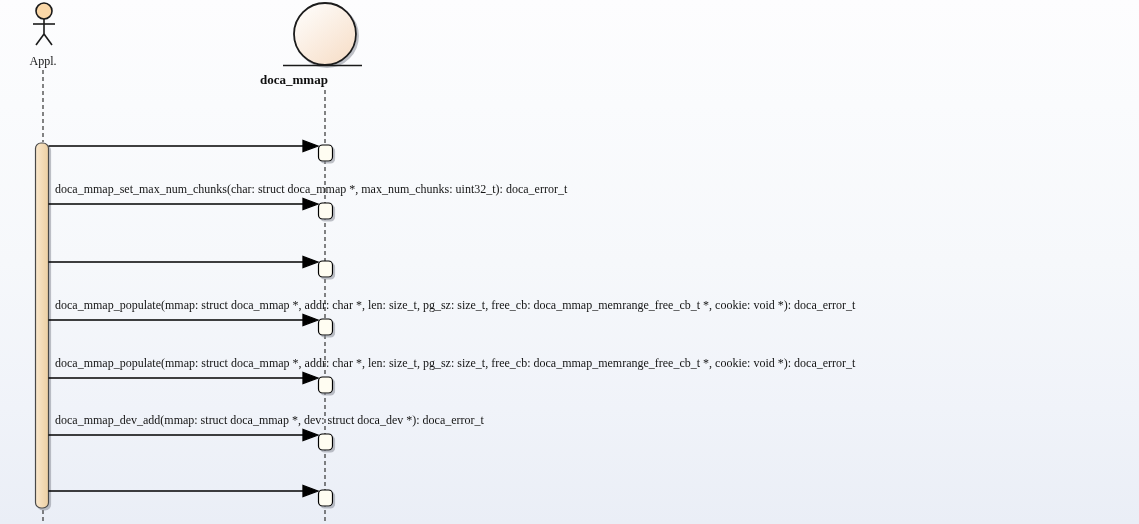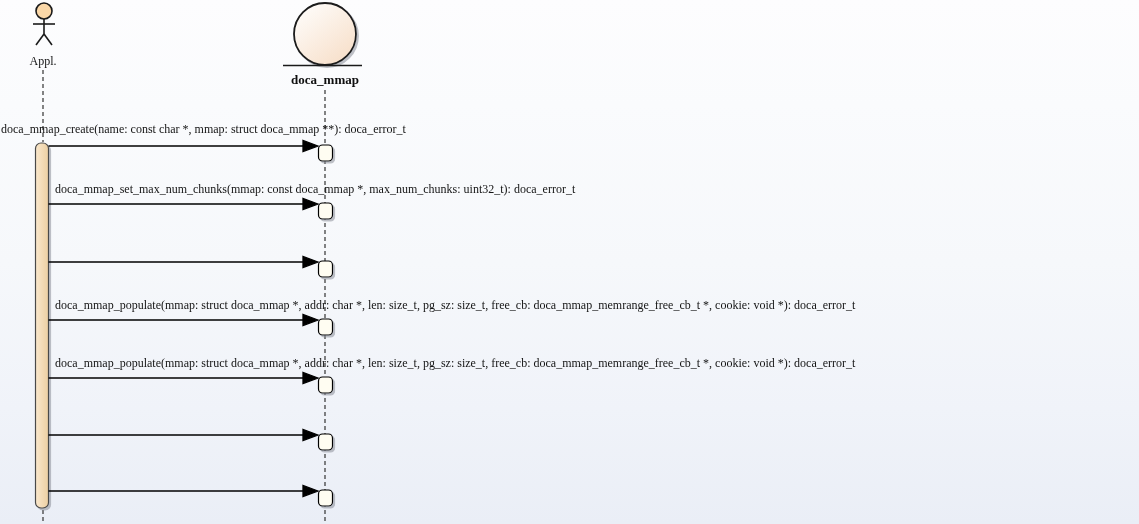--- a/index.html
+++ b/index.html
@@ -21,21 +21,21 @@
   }
   .actor-label {
     position:absolute;
     left:13px; top:54px; width:60px;
     text-align:center;
     font-size:12px; color:#141414;
   }
   .entity-label {
     position:absolute;
     left:260px; top:72px; width:130px;
-    text-align:center;
+    text-align:left;
     font-size:13px; font-weight:bold; color:#0f0f0f;
   }
 </style>
 </head>
 <body>
 
 <div class="diagram">
 
   <svg class="gfx" width="1139" height="524" viewBox="0 0 1139 524">
     <defs>
@@ -106,17 +106,17 @@
         <line x1="48.5" y1="491" x2="305" y2="491"></line>
         <polygon points="318,491 303,485.5 303,496.5" fill="#000"></polygon>
         <rect x="318.5" y="490" width="14" height="16" rx="4" stroke-width="1.2" filter="url(#softShadow)" fill="#fffdf2"></rect>
       </g>
     </g>
   </svg>
 
   <div class="actor-label">Appl.</div>
   <div class="entity-label">doca_mmap</div>
 
-  <div class="msg-label" style="left:1px;  top:121px">doca_mmap_create(name: const char *, mmap: struct doca_mmap **): doca_error_t</div>
-  <div class="msg-label" style="left:55px; top:181px">doca_mmap_set_max_num_chunks(mmap: const doca_mmap *, max_num_chunks: uint32_t): doca_error_t</div>
+  <div class="msg-label" style="left:55px; top:181px">doca_mmap_set_max_num_chunks(char: struct doca_mmap *, max_num_chunks: uint32_t): doca_error_t</div>
   <div class="msg-label" style="left:55px; top:297px">doca_mmap_populate(mmap: struct doca_mmap *, addr: char *, len: size_t, pg_sz: size_t, free_cb: doca_mmap_memrange_free_cb_t *, cookie: void *): doca_error_t</div>
   <div class="msg-label" style="left:55px; top:355px">doca_mmap_populate(mmap: struct doca_mmap *, addr: char *, len: size_t, pg_sz: size_t, free_cb: doca_mmap_memrange_free_cb_t *, cookie: void *): doca_error_t</div>
+  <div class="msg-label" style="left:55px; top:412px">doca_mmap_dev_add(mmap: struct doca_mmap *, dev: struct doca_dev *): doca_error_t</div>
 </div>
 
 </body></html>

